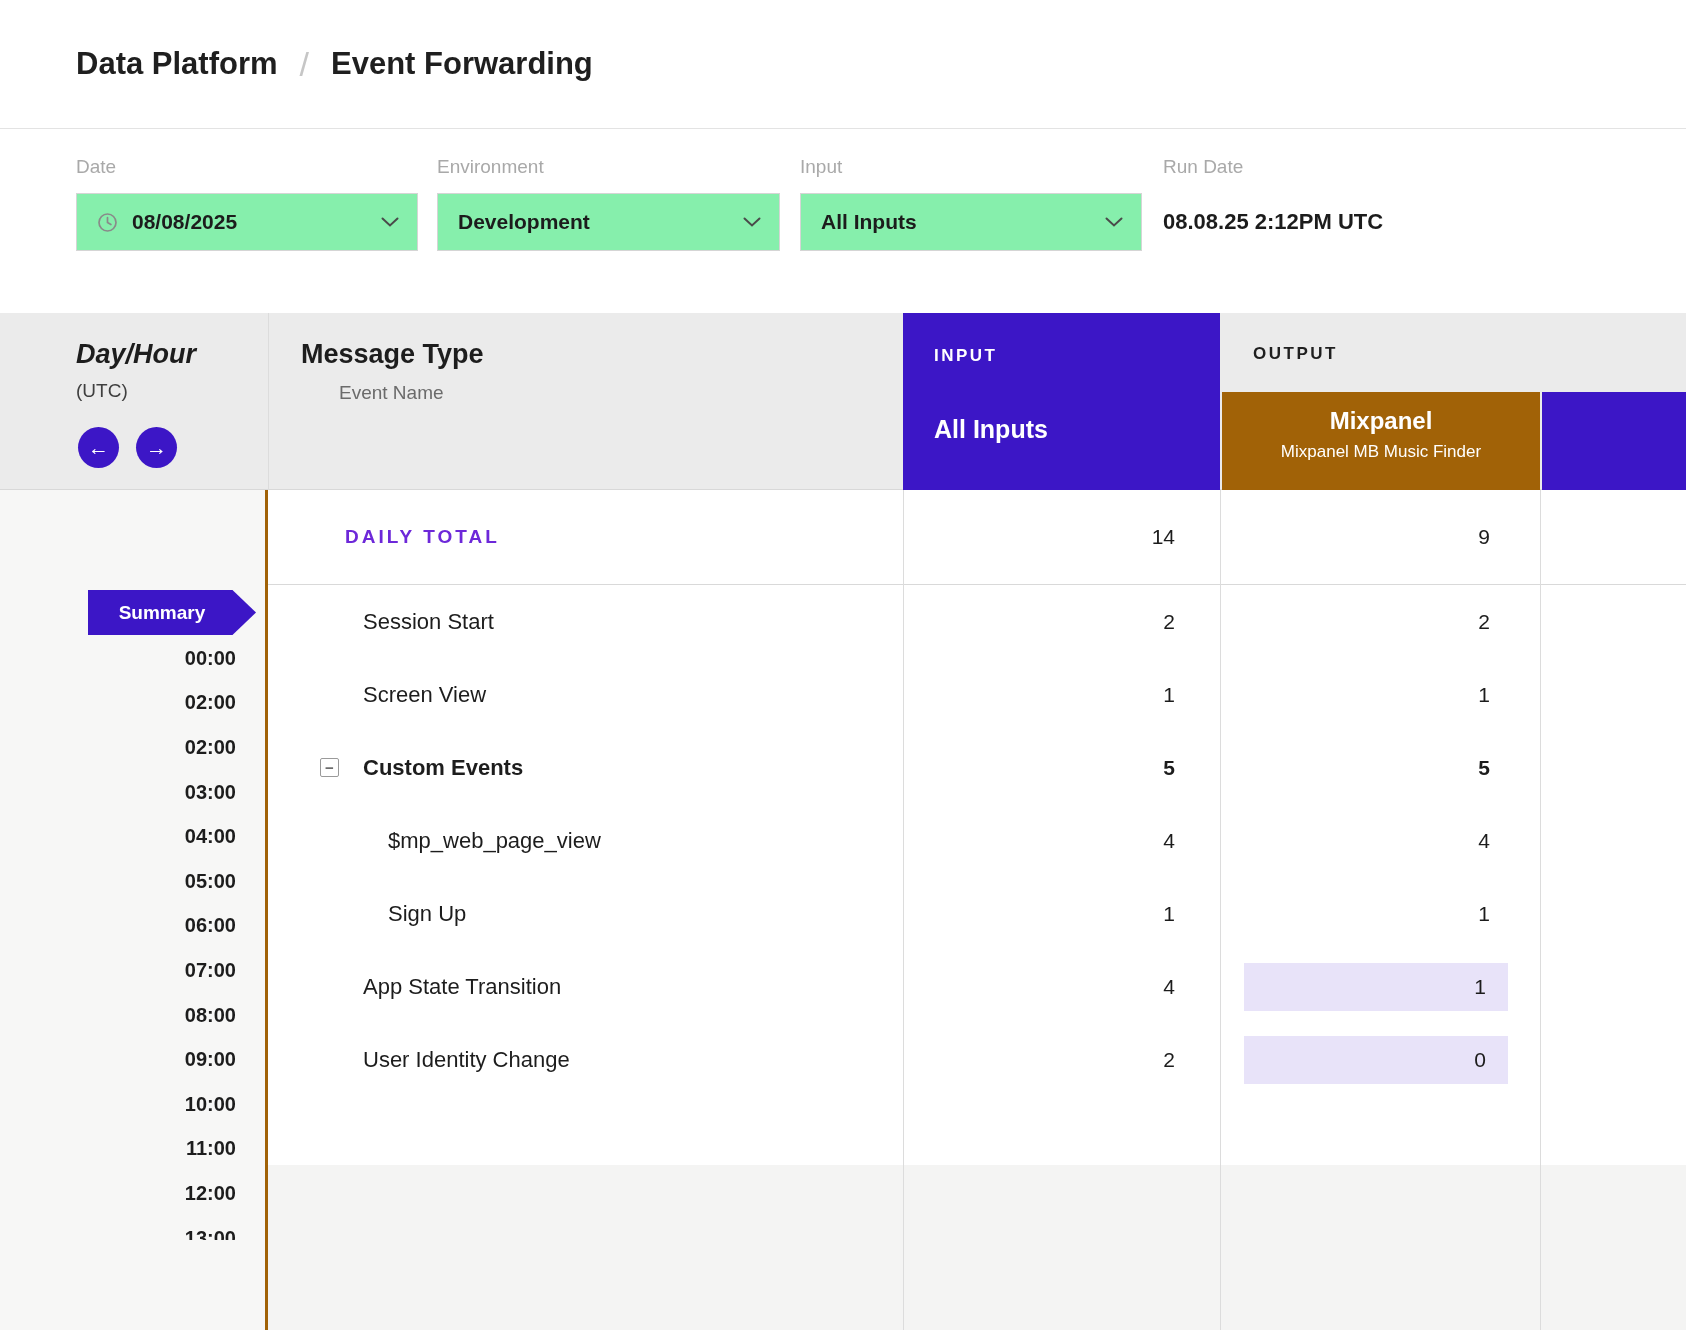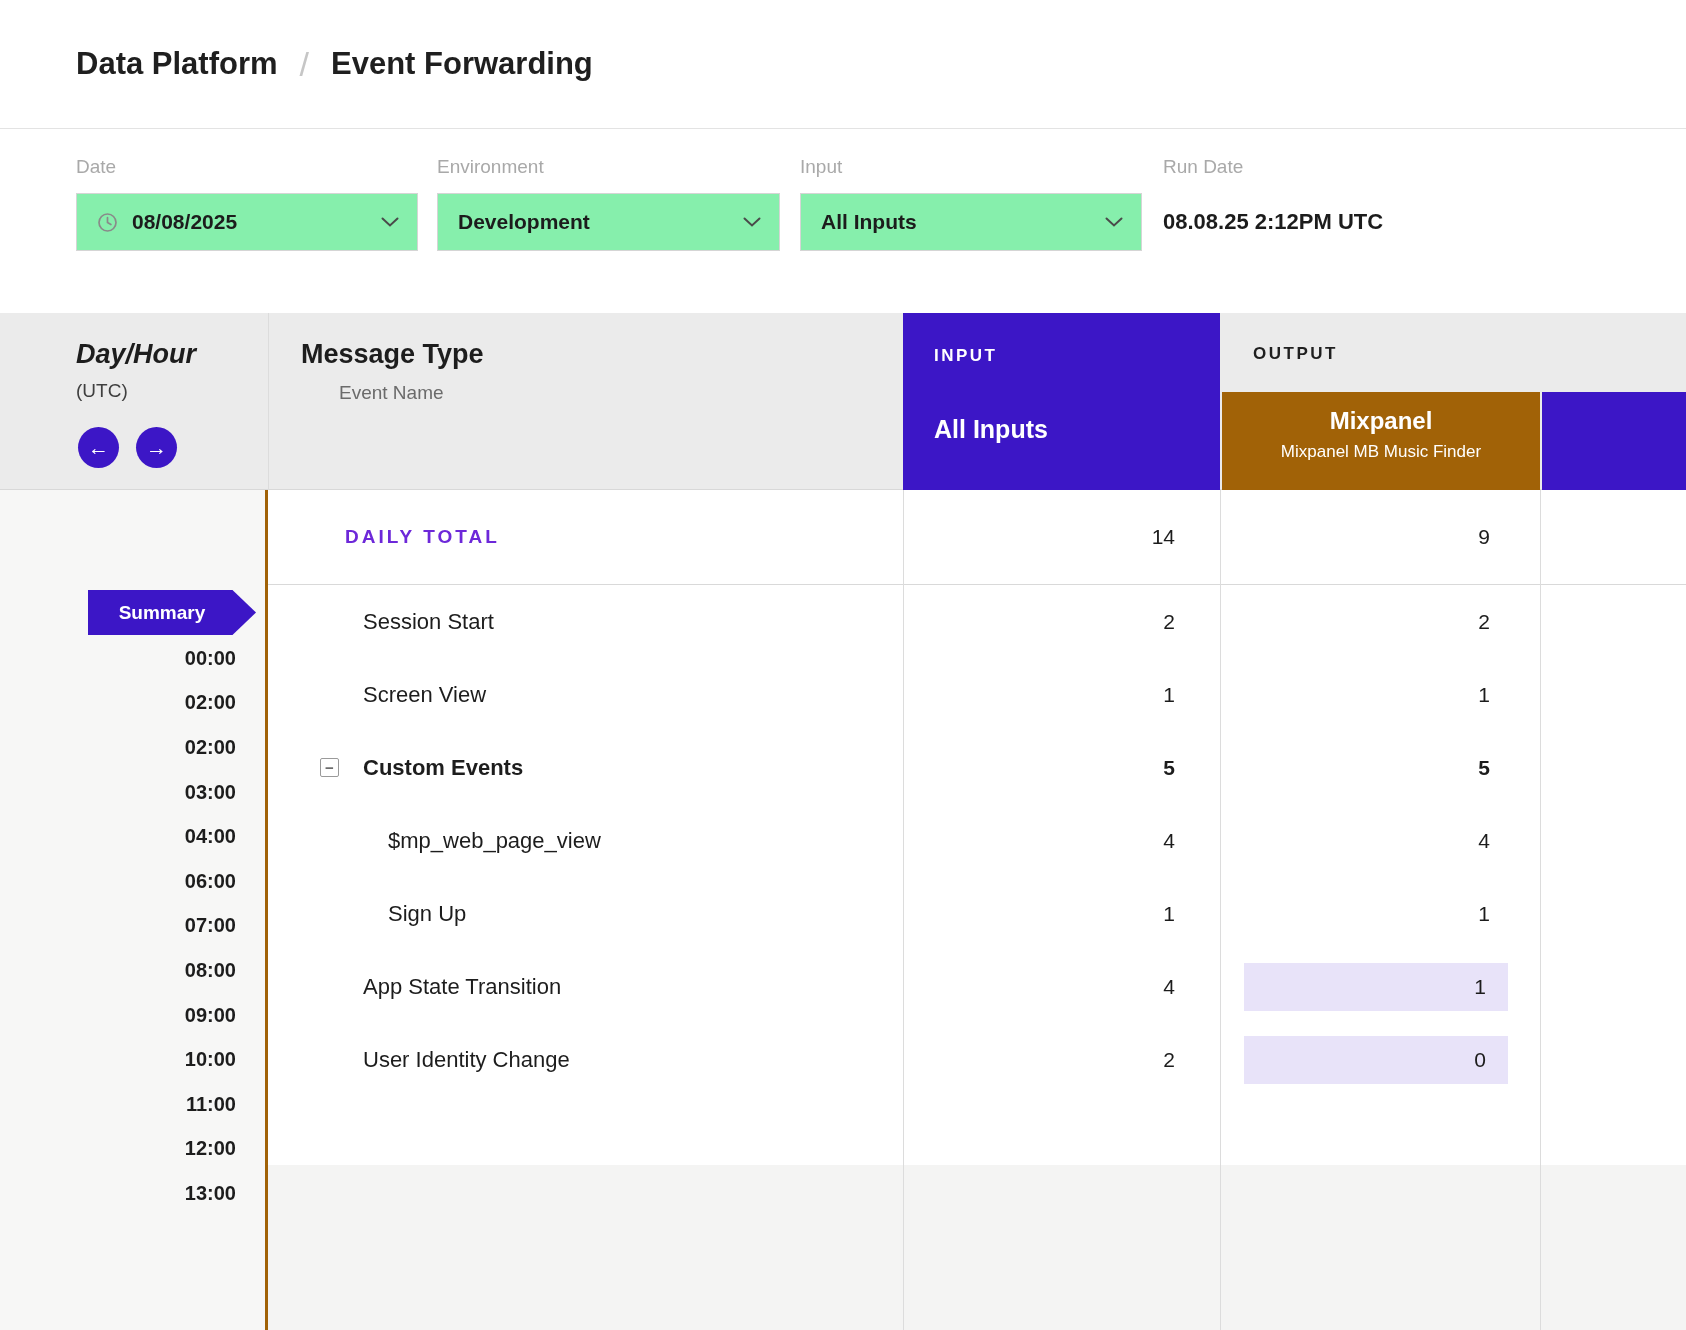--- a/index.html
+++ b/index.html
@@ -163,20 +163,21 @@
   <section class="grid-body">
 
     <div class="hour-col">
       <div class="summary-badge">Summary</div>
       <div class="hour-list">
         <div class="hour-item">00:00</div>
         <div class="hour-item">02:00</div>
         <div class="hour-item">02:00</div>
         <div class="hour-item">03:00</div>
         <div class="hour-item">04:00</div>
+        <div class="hour-item">05:00</div>
         <div class="hour-item">06:00</div>
         <div class="hour-item">07:00</div>
         <div class="hour-item">08:00</div>
         <div class="hour-item">09:00</div>
         <div class="hour-item">10:00</div>
         <div class="hour-item">11:00</div>
         <div class="hour-item">12:00</div>
         <div class="hour-item">13:00</div>
       </div>
     </div>

